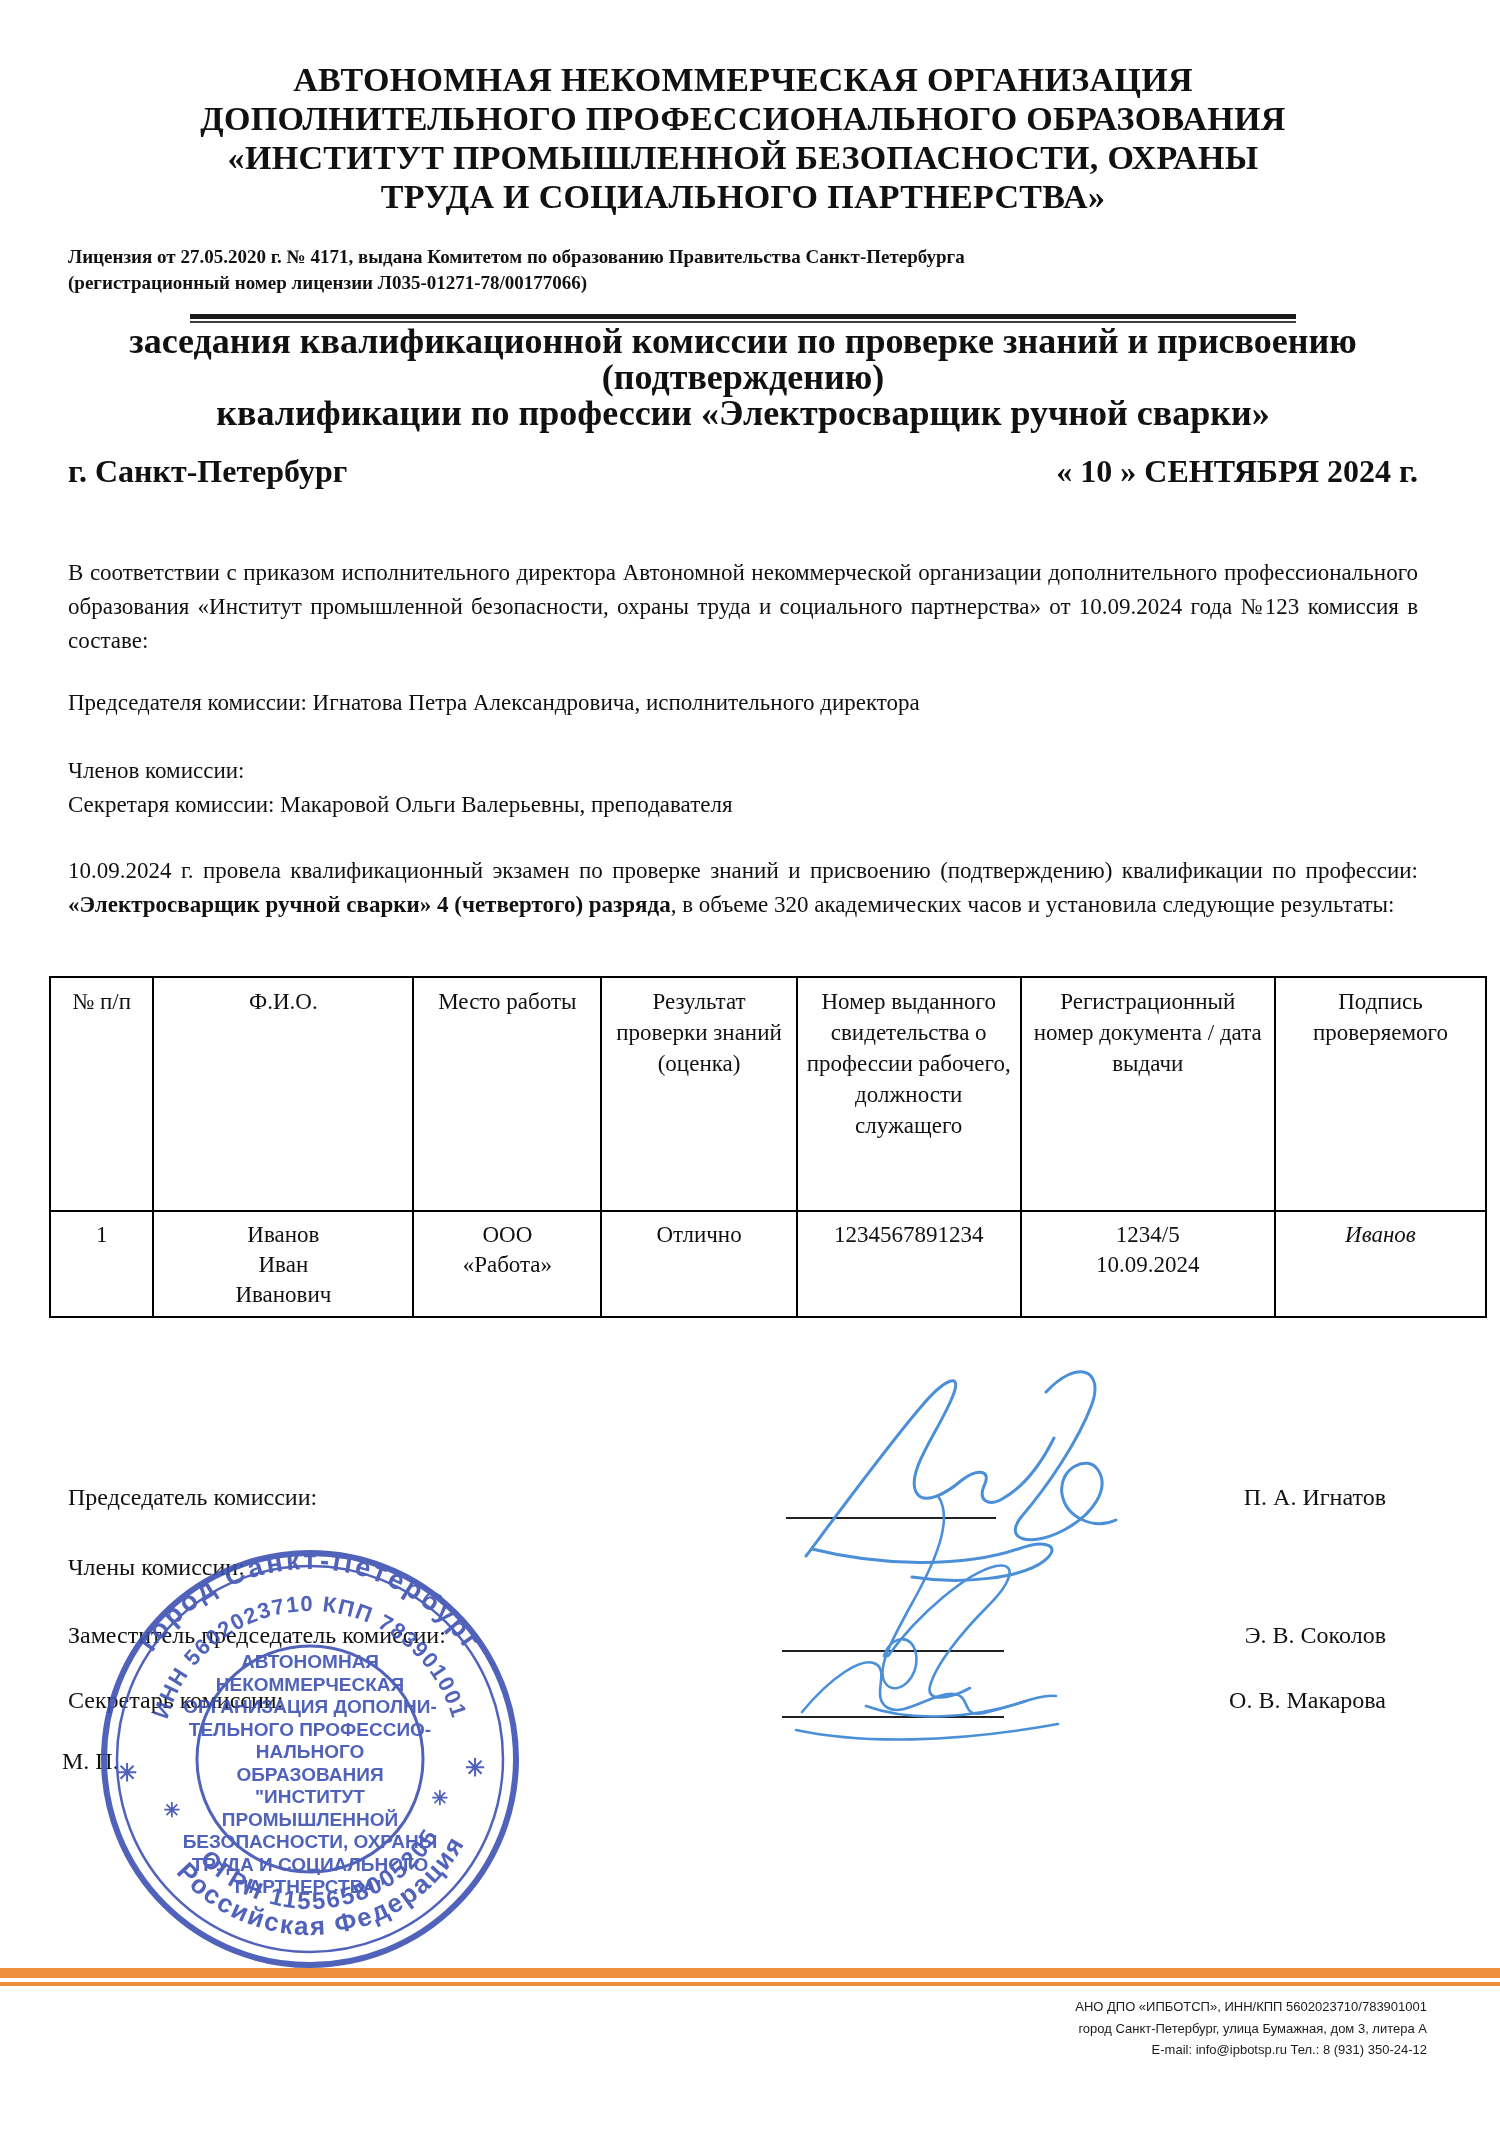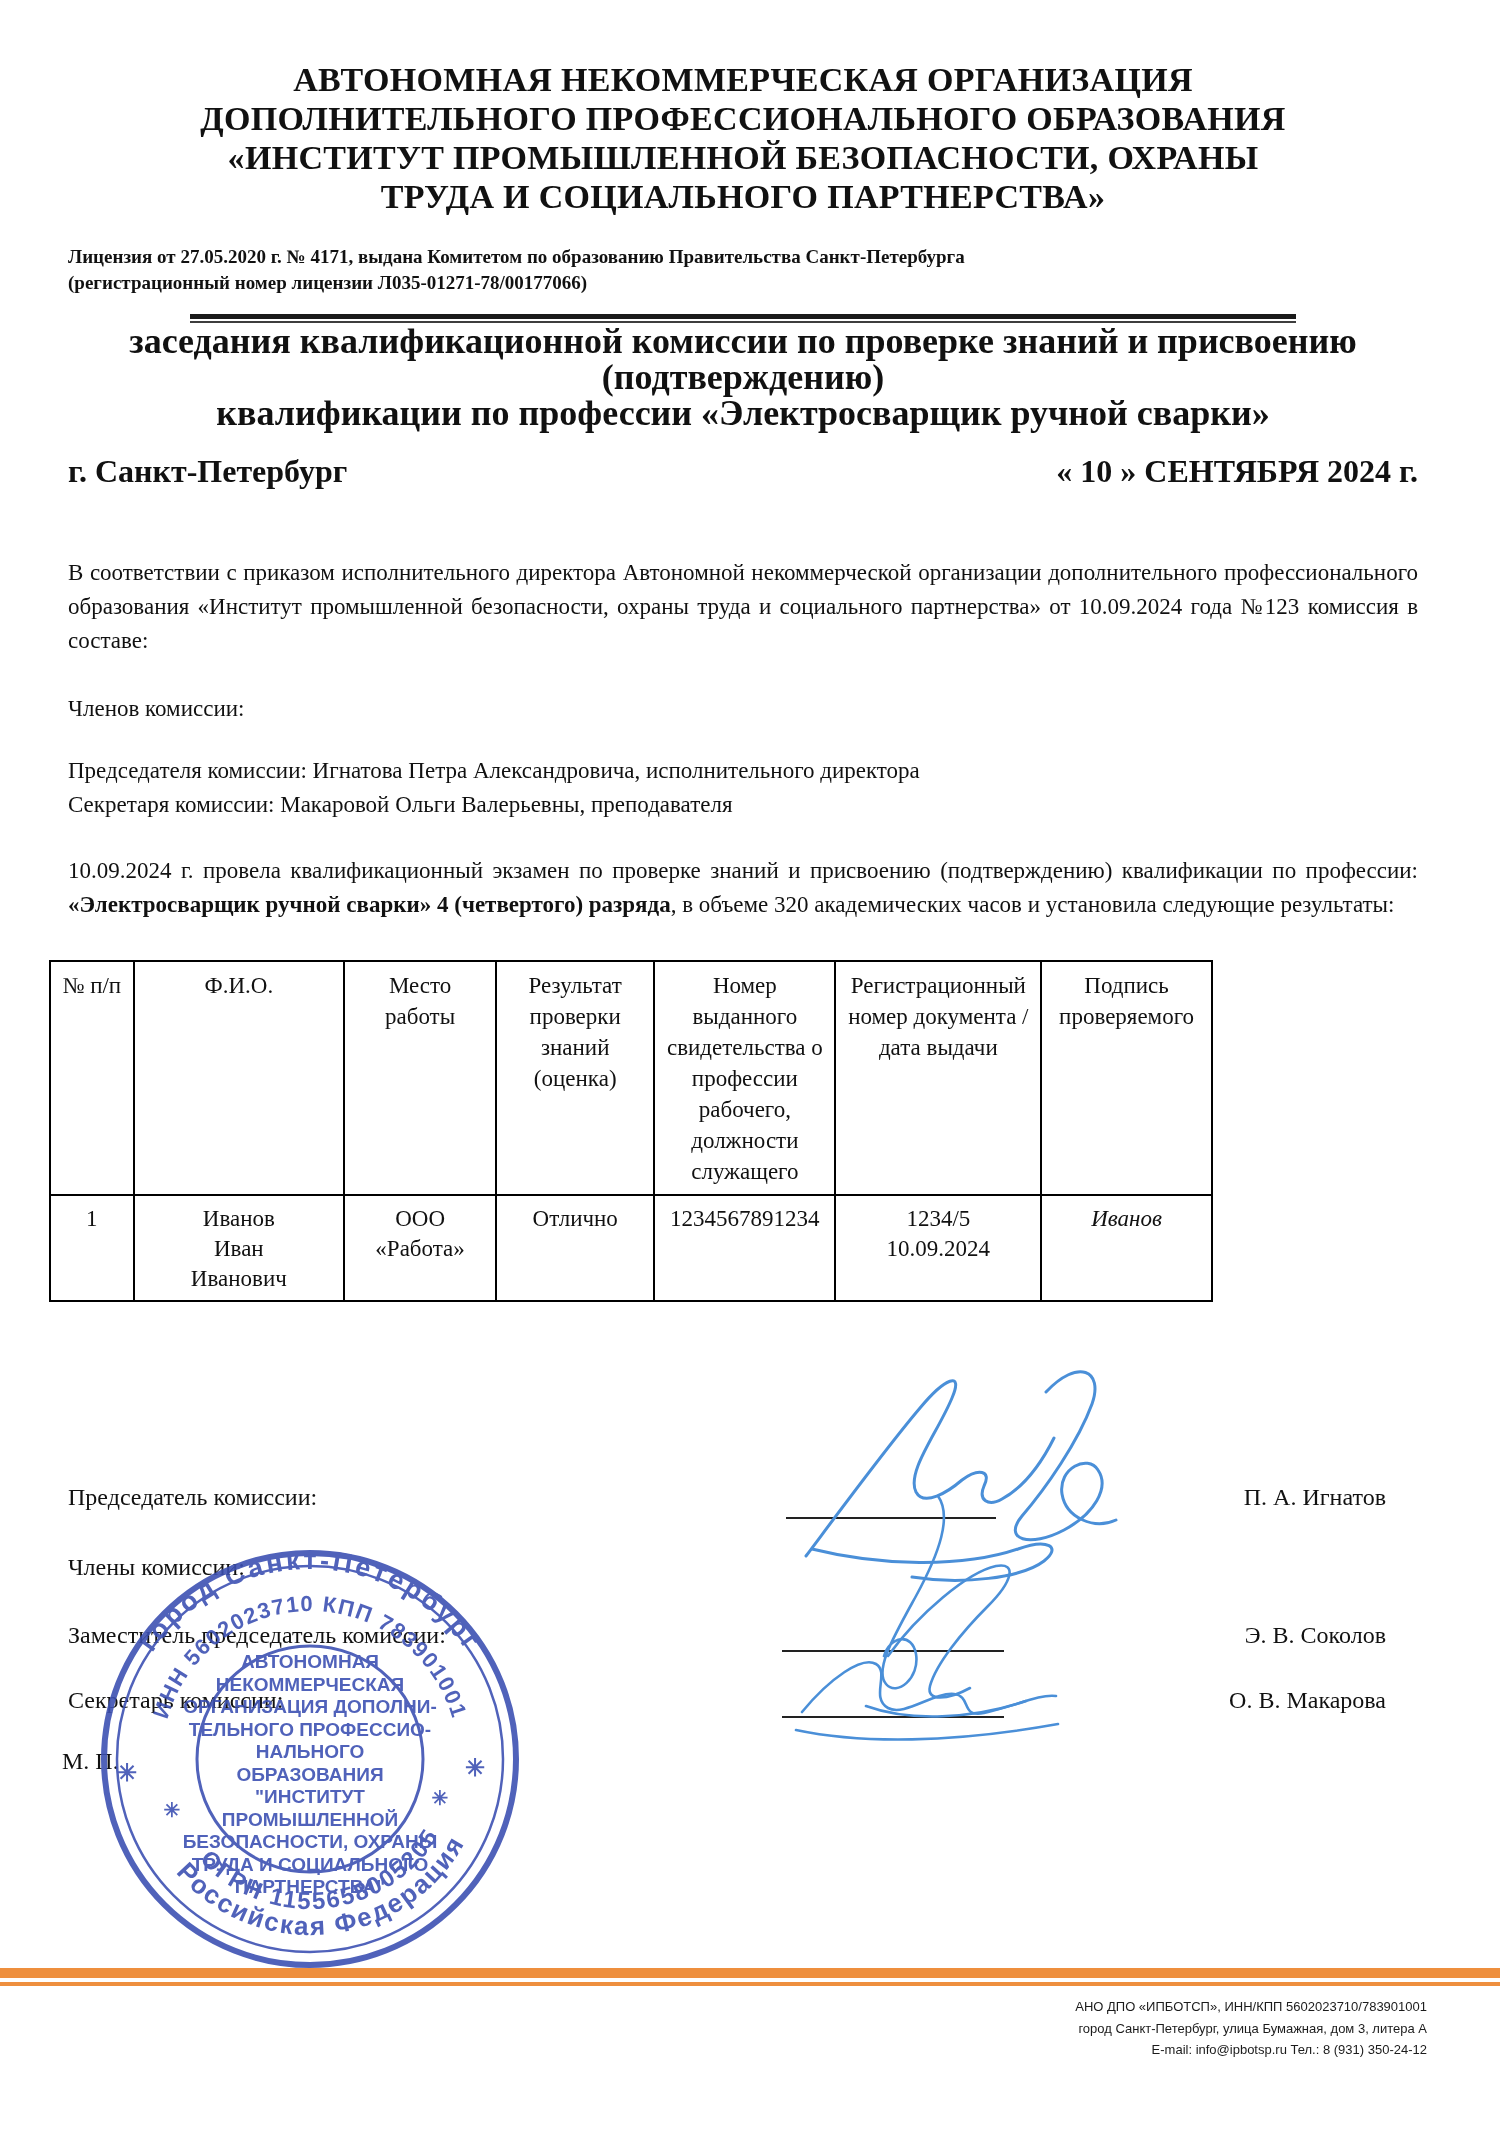--- a/index.html
+++ b/index.html
@@ -24,21 +24,21 @@
   
   .para  { font-size:23px; line-height:34px; margin:0; }
   .just  { text-align:justify; }
   .p1    { margin-top:68px; }
   .chairman { margin-top:28px; }
   .members-label { margin-top:34px; }
   .p3 { margin-top:32px; }
   .b { font-weight:bold; }
 
   
-  table.protocol { border-collapse:collapse; margin:38px 0 0 -19px; width:1164px; table-layout:fixed; }
+  table.protocol { border-collapse:collapse; margin:54px 0 0 -19px; width:1438px; table-layout:fixed; }
   table.protocol th, table.protocol td {
     border:2px solid #000; vertical-align:top; font-weight:normal;
     font-size:23px; line-height:31px; padding:8px 6px 6px;
   }
   table.protocol th { height:218px; text-align:center; }
   table.protocol td { height:86px; text-align:center; line-height:30px; }
   td.cell-fio { text-align:left; padding-left:12px; }
   td.cell-sign { font-style:italic; }
 
   
@@ -81,23 +81,23 @@
 
     <div class="protocol-subtitle pre">заседания квалификационной комиссии по проверке знаний и присвоению (подтверждению)
 квалификации по профессии «Электросварщик ручной сварки»</div>
 
     <div class="place-date">
       <span>г. Санкт-Петербург</span>
       <span>« 10 » СЕНТЯБРЯ 2024 г.</span>
     </div>
 
     <p class="para just p1">В соответствии с приказом исполнительного директора Автономной некоммерческой организации дополнительного профессионального образования «Институт промышленной безопасности, охраны труда и социального партнерства» от 10.09.2024 года №123 комиссия в составе:</p>
+    <p class="para chairman">Председателя комиссии: Игнатова Петра Александровича, исполнительного директора</p>
+
     <p class="para members-label">Членов комиссии:</p>
-
-    <p class="para chairman">Председателя комиссии: Игнатова Петра Александровича, исполнительного директора</p>
     <p class="para">Секретаря комиссии: Макаровой Ольги Валерьевны, преподавателя</p>
 
     <p class="para just p3"><span>10.09.2024 г. провела квалификационный экзамен по проверке знаний и присвоению (подтверждению) квалификации по профессии: </span><span class="b">«Электросварщик ручной сварки» 4 (четвертого) разряда</span><span>, в объеме 320 академических часов и установила следующие результаты:</span></p>
 
     <table class="protocol">
       <colgroup>
         <col style="width:7.2%">
           <col style="width:18.1%">
           <col style="width:13.1%">
         <col style="width:13.6%">

